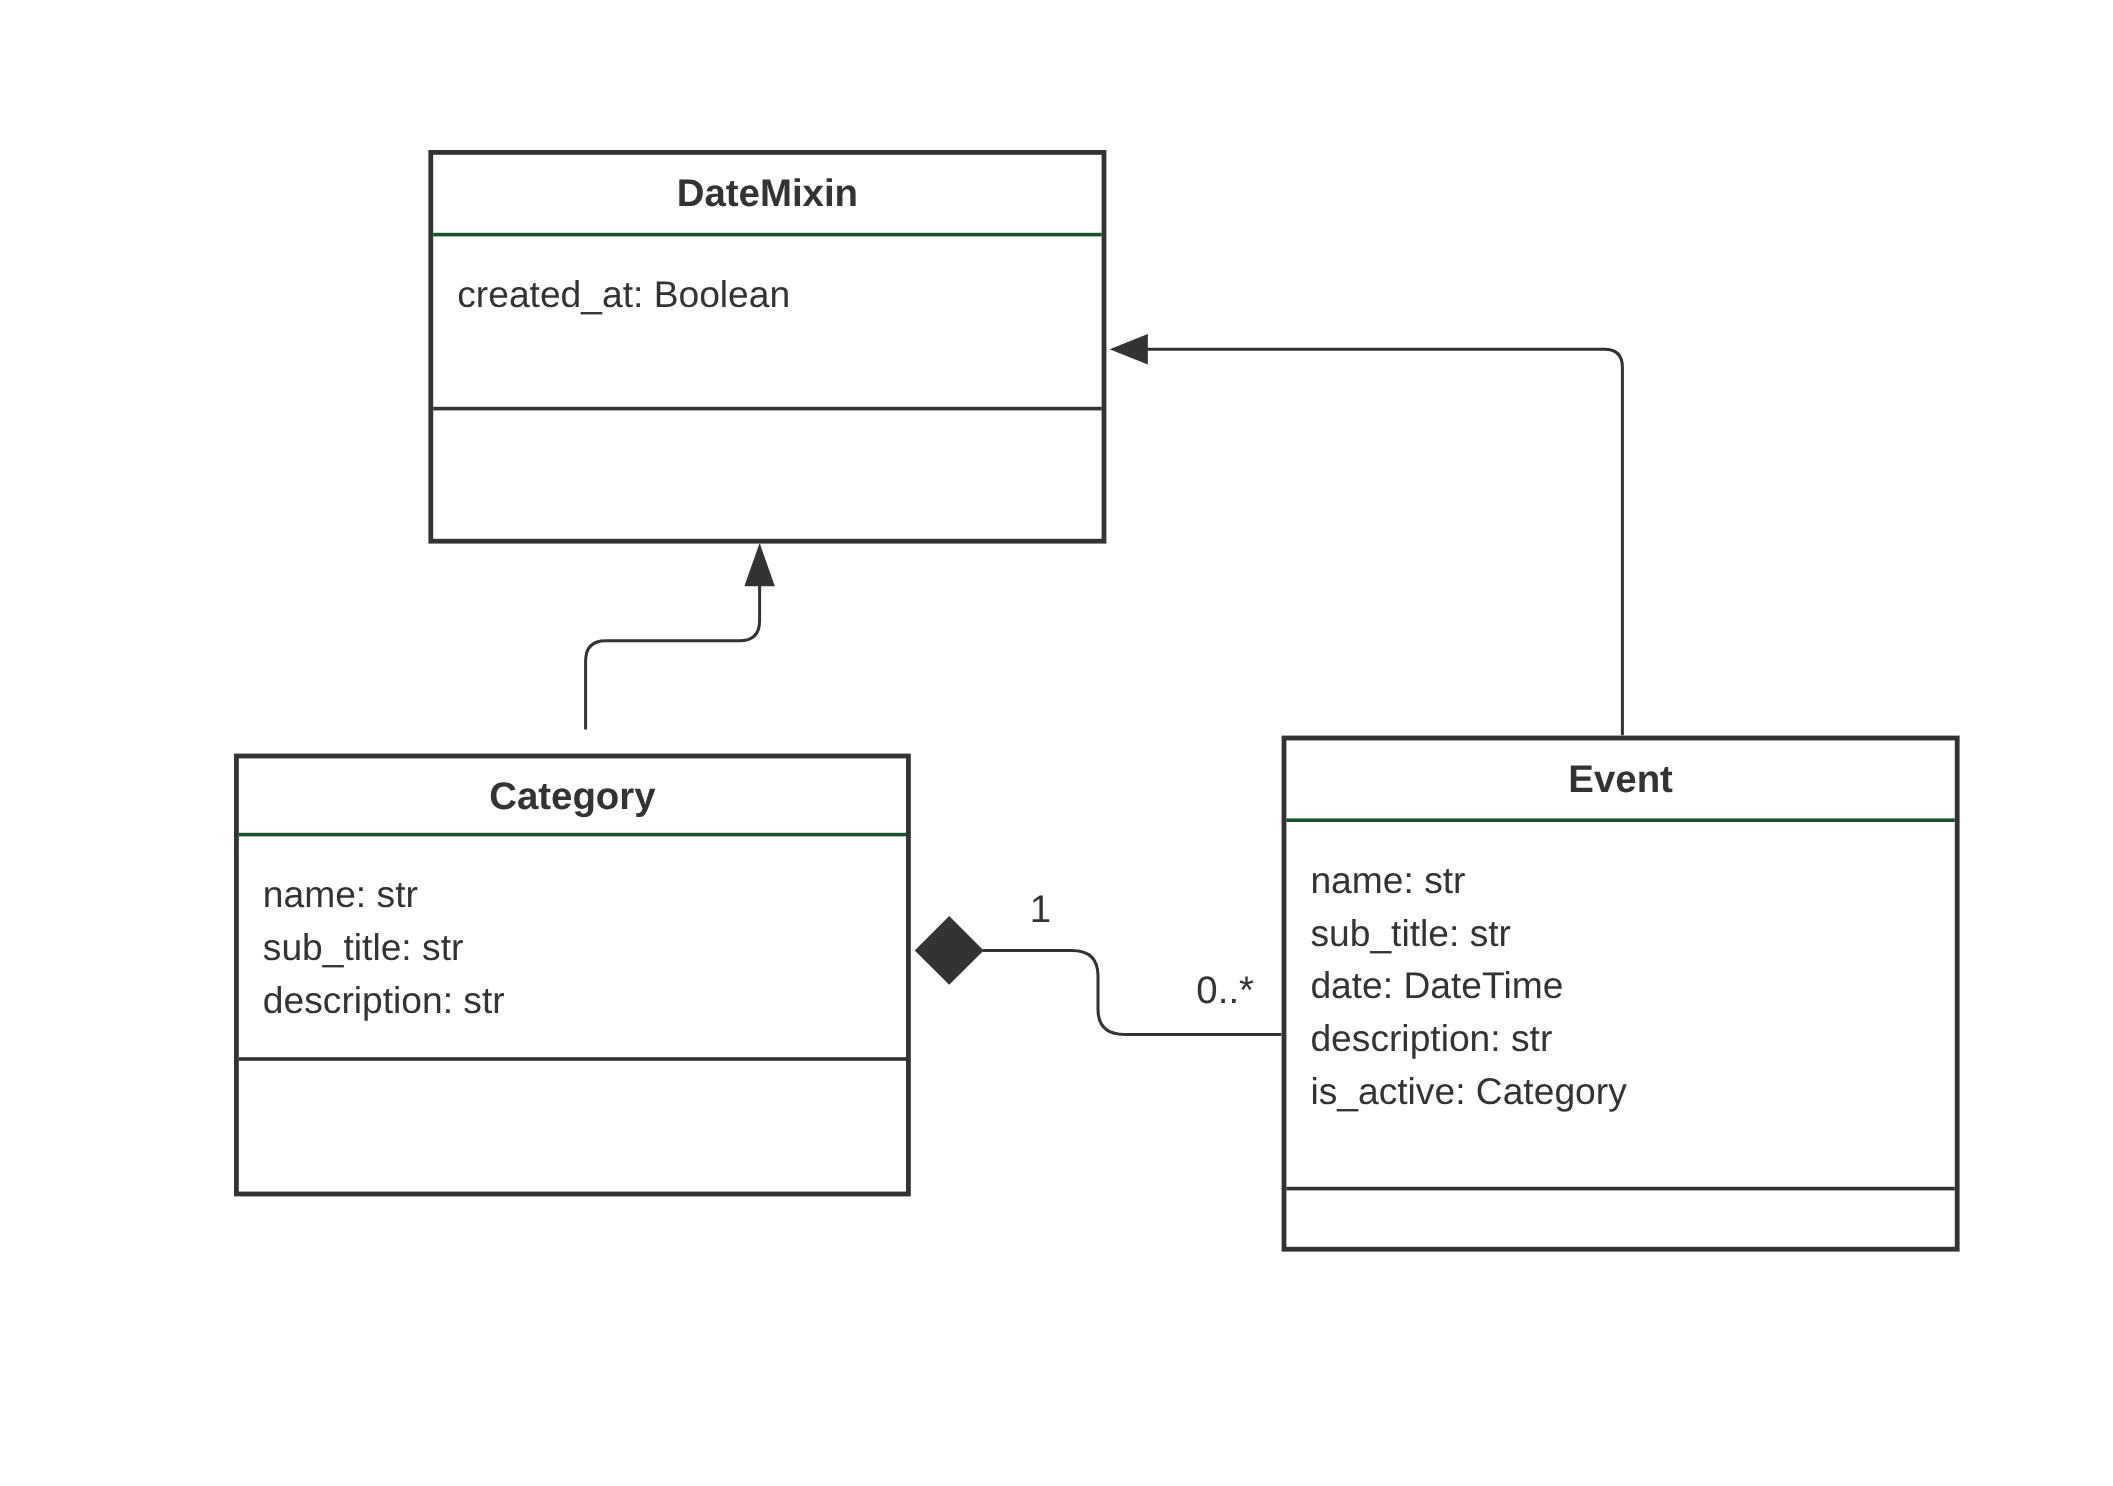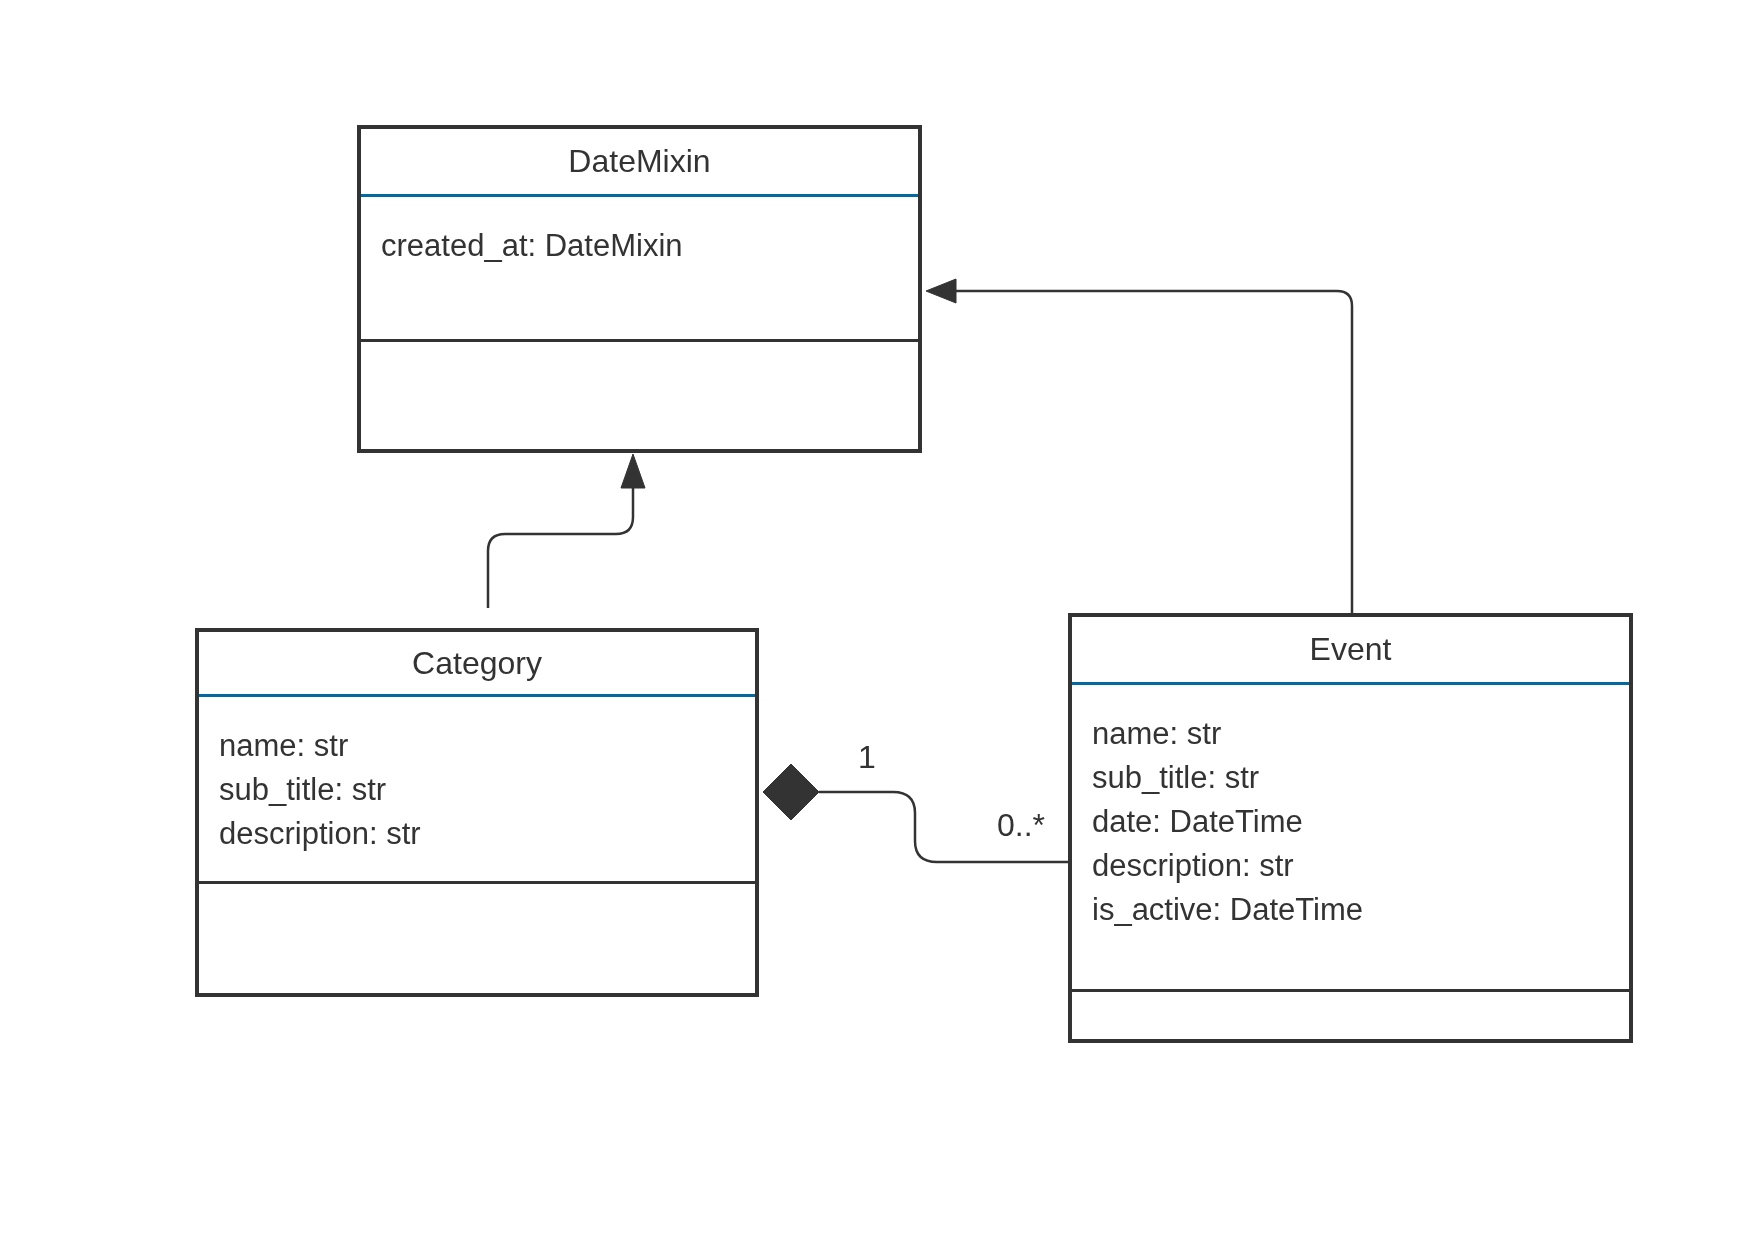--- a/index.html
+++ b/index.html
@@ -36,25 +36,25 @@
   .class-box {
     position: absolute;
     box-sizing: border-box;
     background: #ffffff;
     border: 4px solid #333333;
     display: flex;
     flex-direction: column;
   }
   .class-title {
     box-sizing: content-box;
-    border-bottom: 3px solid #0369a1;
+    border-bottom: 3px solid #14532d;
     display: flex;
     align-items: center;
     justify-content: center;
-    font-weight: normal;
+    font-weight: bold;
     font-size: 32px;
     flex: 0 0 auto;
   }
   .class-attrs {
     box-sizing: border-box;
     border-bottom: 3px solid #333333;
     padding: 27px 10px 0 20px;
     font-size: 31px;
     line-height: 44px;
     flex: 0 0 auto;
@@ -88,21 +88,21 @@
     <path class="conn" d="M 819 792 L 893 792 Q 915 792 915 813 L 915 841 Q 915 862 937 862 L 1068 862"></path>
     <polygon class="solid" points="763,792 791,764 819,792 791,820"></polygon>
   </svg>
 
   <div class="multiplicity" style="left:840px; top:740px; width:54px; text-align:center;">1</div>
   <div class="multiplicity" style="left:955px; top:808px; width:90px; text-align:right;">0..*</div>
 
   <div class="class-box" style="left:357px; top:125px; width:565px; height:328px;">
     <div class="class-title" style="height:65px;">DateMixin</div>
     <div class="class-attrs" style="height:145px;">
-      <div class="attr-row">created_at: DateMixin</div>
+      <div class="attr-row">created_at: Boolean</div>
     </div>
     <div class="class-empty"></div>
   </div>
 
   <div class="class-box" style="left:195px; top:628px; width:564px; height:369px;">
     <div class="class-title" style="height:62px;">Category</div>
     <div class="class-attrs" style="height:187px;">
       <div class="attr-row">name: str</div>
       <div class="attr-row">sub_title: str</div>
       <div class="attr-row">description: str</div>
@@ -110,18 +110,18 @@
     <div class="class-empty"></div>
   </div>
 
   <div class="class-box" style="left:1068px; top:613px; width:565px; height:430px;">
     <div class="class-title" style="height:65px;">Event</div>
     <div class="class-attrs" style="height:307px;">
       <div class="attr-row">name: str</div>
       <div class="attr-row">sub_title: str</div>
       <div class="attr-row">date: DateTime</div>
       <div class="attr-row">description: str</div>
-      <div class="attr-row">is_active: DateTime</div>
+      <div class="attr-row">is_active: Category</div>
     </div>
     <div class="class-empty"></div>
   </div>
 
 </div>
 
 </body></html>

